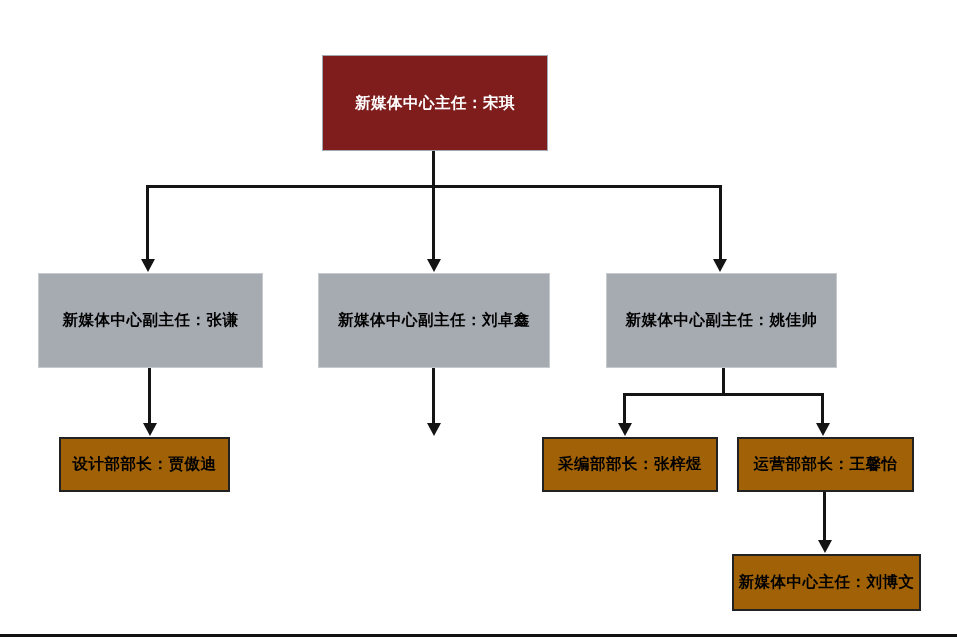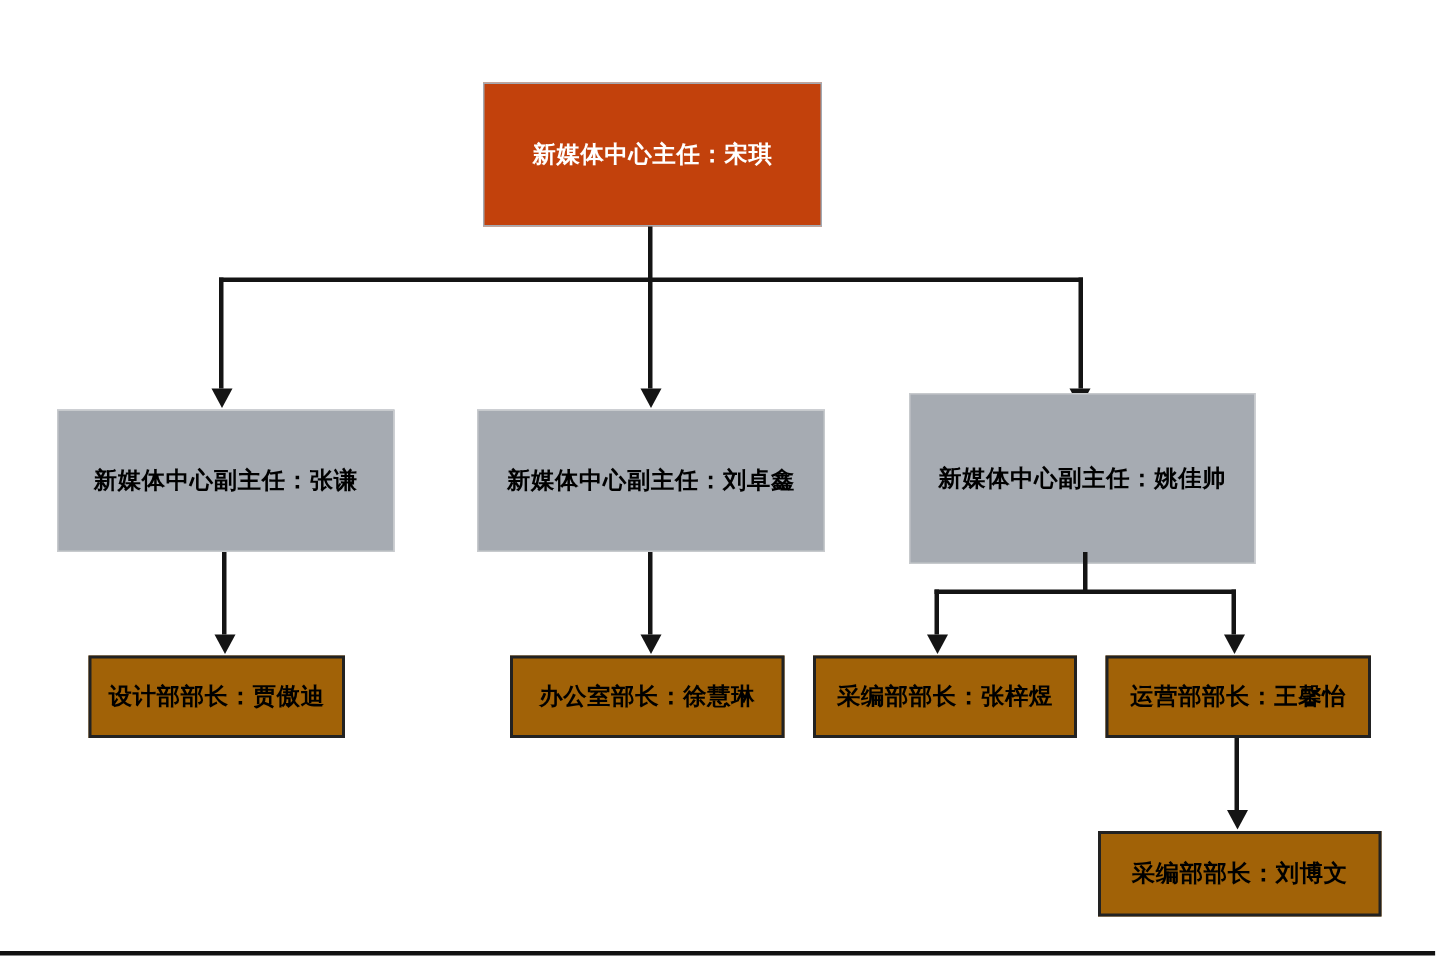--- a/index.html
+++ b/index.html
@@ -13,21 +13,21 @@
   .node{
     position:absolute;
     display:flex;align-items:center;justify-content:center;
     text-align:center;
     font-weight:700;
     box-sizing:border-box;
     font-size:15.5px;
     letter-spacing:0.5px;
   }
   .lvl1{
-    background:#c2410c;
+    background:#7f1d1d;
     color:#ffffff;
     border:1px solid #a3a9b2;
   }
   .lvl2{
     background:#A6ABB2;
     color:#000000;
     border:1px solid #c7cacd;
   }
   .lvl3{
     background:#a16207;
@@ -69,52 +69,49 @@
   <div class="arrow" style="left:141px;top:259px"></div>
   <div class="arrow" style="left:427px;top:259px"></div>
   <div class="arrow" style="left:713px;top:259px"></div>
 
   <div class="node lvl2" style="left:318px;top:273px;width:232px;height:95px">
     <span>新媒体中心副主任：刘卓鑫</span>
   </div>
   <div class="node lvl2" style="left:38px;top:273px;width:225px;height:95px">
     <span>新媒体中心副主任：张谦</span>
   </div>
-  <div class="node lvl2" style="left:606px;top:262px;width:231px;height:114px">
+  <div class="node lvl2" style="left:606px;top:273px;width:231px;height:95px">
     <span>新媒体中心副主任：姚佳帅</span>
   </div>
 
   <div class="vline" style="left:148px;top:368px;height:55px"></div>
   <div class="arrow" style="left:143px;top:423px"></div>
 
   <div class="vline" style="left:432px;top:368px;height:55px"></div>
   <div class="arrow" style="left:427px;top:423px"></div>
 
   <div class="vline" style="left:722px;top:368px;height:28px"></div>
   <div class="hline" style="left:623px;top:393px;width:201px"></div>
   <div class="vline" style="left:623px;top:393px;height:30px"></div>
   <div class="vline" style="left:821px;top:393px;height:30px"></div>
   <div class="arrow" style="left:618px;top:423px"></div>
   <div class="arrow" style="left:816px;top:423px"></div>
 
   <div class="node lvl3" style="left:59px;top:437px;width:171px;height:55px">
     <span>设计部部长：贾傲迪</span>
   </div>
-  <div class="node lvl3" style="left:340px;top:437px;width:183px;height:55px">
-    <span>办公室部长：徐慧琳</span>
-  </div>
   <div class="node lvl3" style="left:542px;top:437px;width:176px;height:55px">
     <span>采编部部长：张梓煜</span>
   </div>
   <div class="node lvl3" style="left:737px;top:437px;width:177px;height:55px">
     <span>运营部部长：王馨怡</span>
   </div>
 
   <div class="vline" style="left:823px;top:492px;height:48px"></div>
   <div class="arrow" style="left:818px;top:540px"></div>
 
   <div class="node lvl3" style="left:732px;top:554px;width:189px;height:57px">
-    <span>采编部部长：刘博文</span>
+    <span>新媒体中心主任：刘博文</span>
   </div>
 
   <div class="bottom-rule"></div>
 
 </div>
 
 </body></html>

